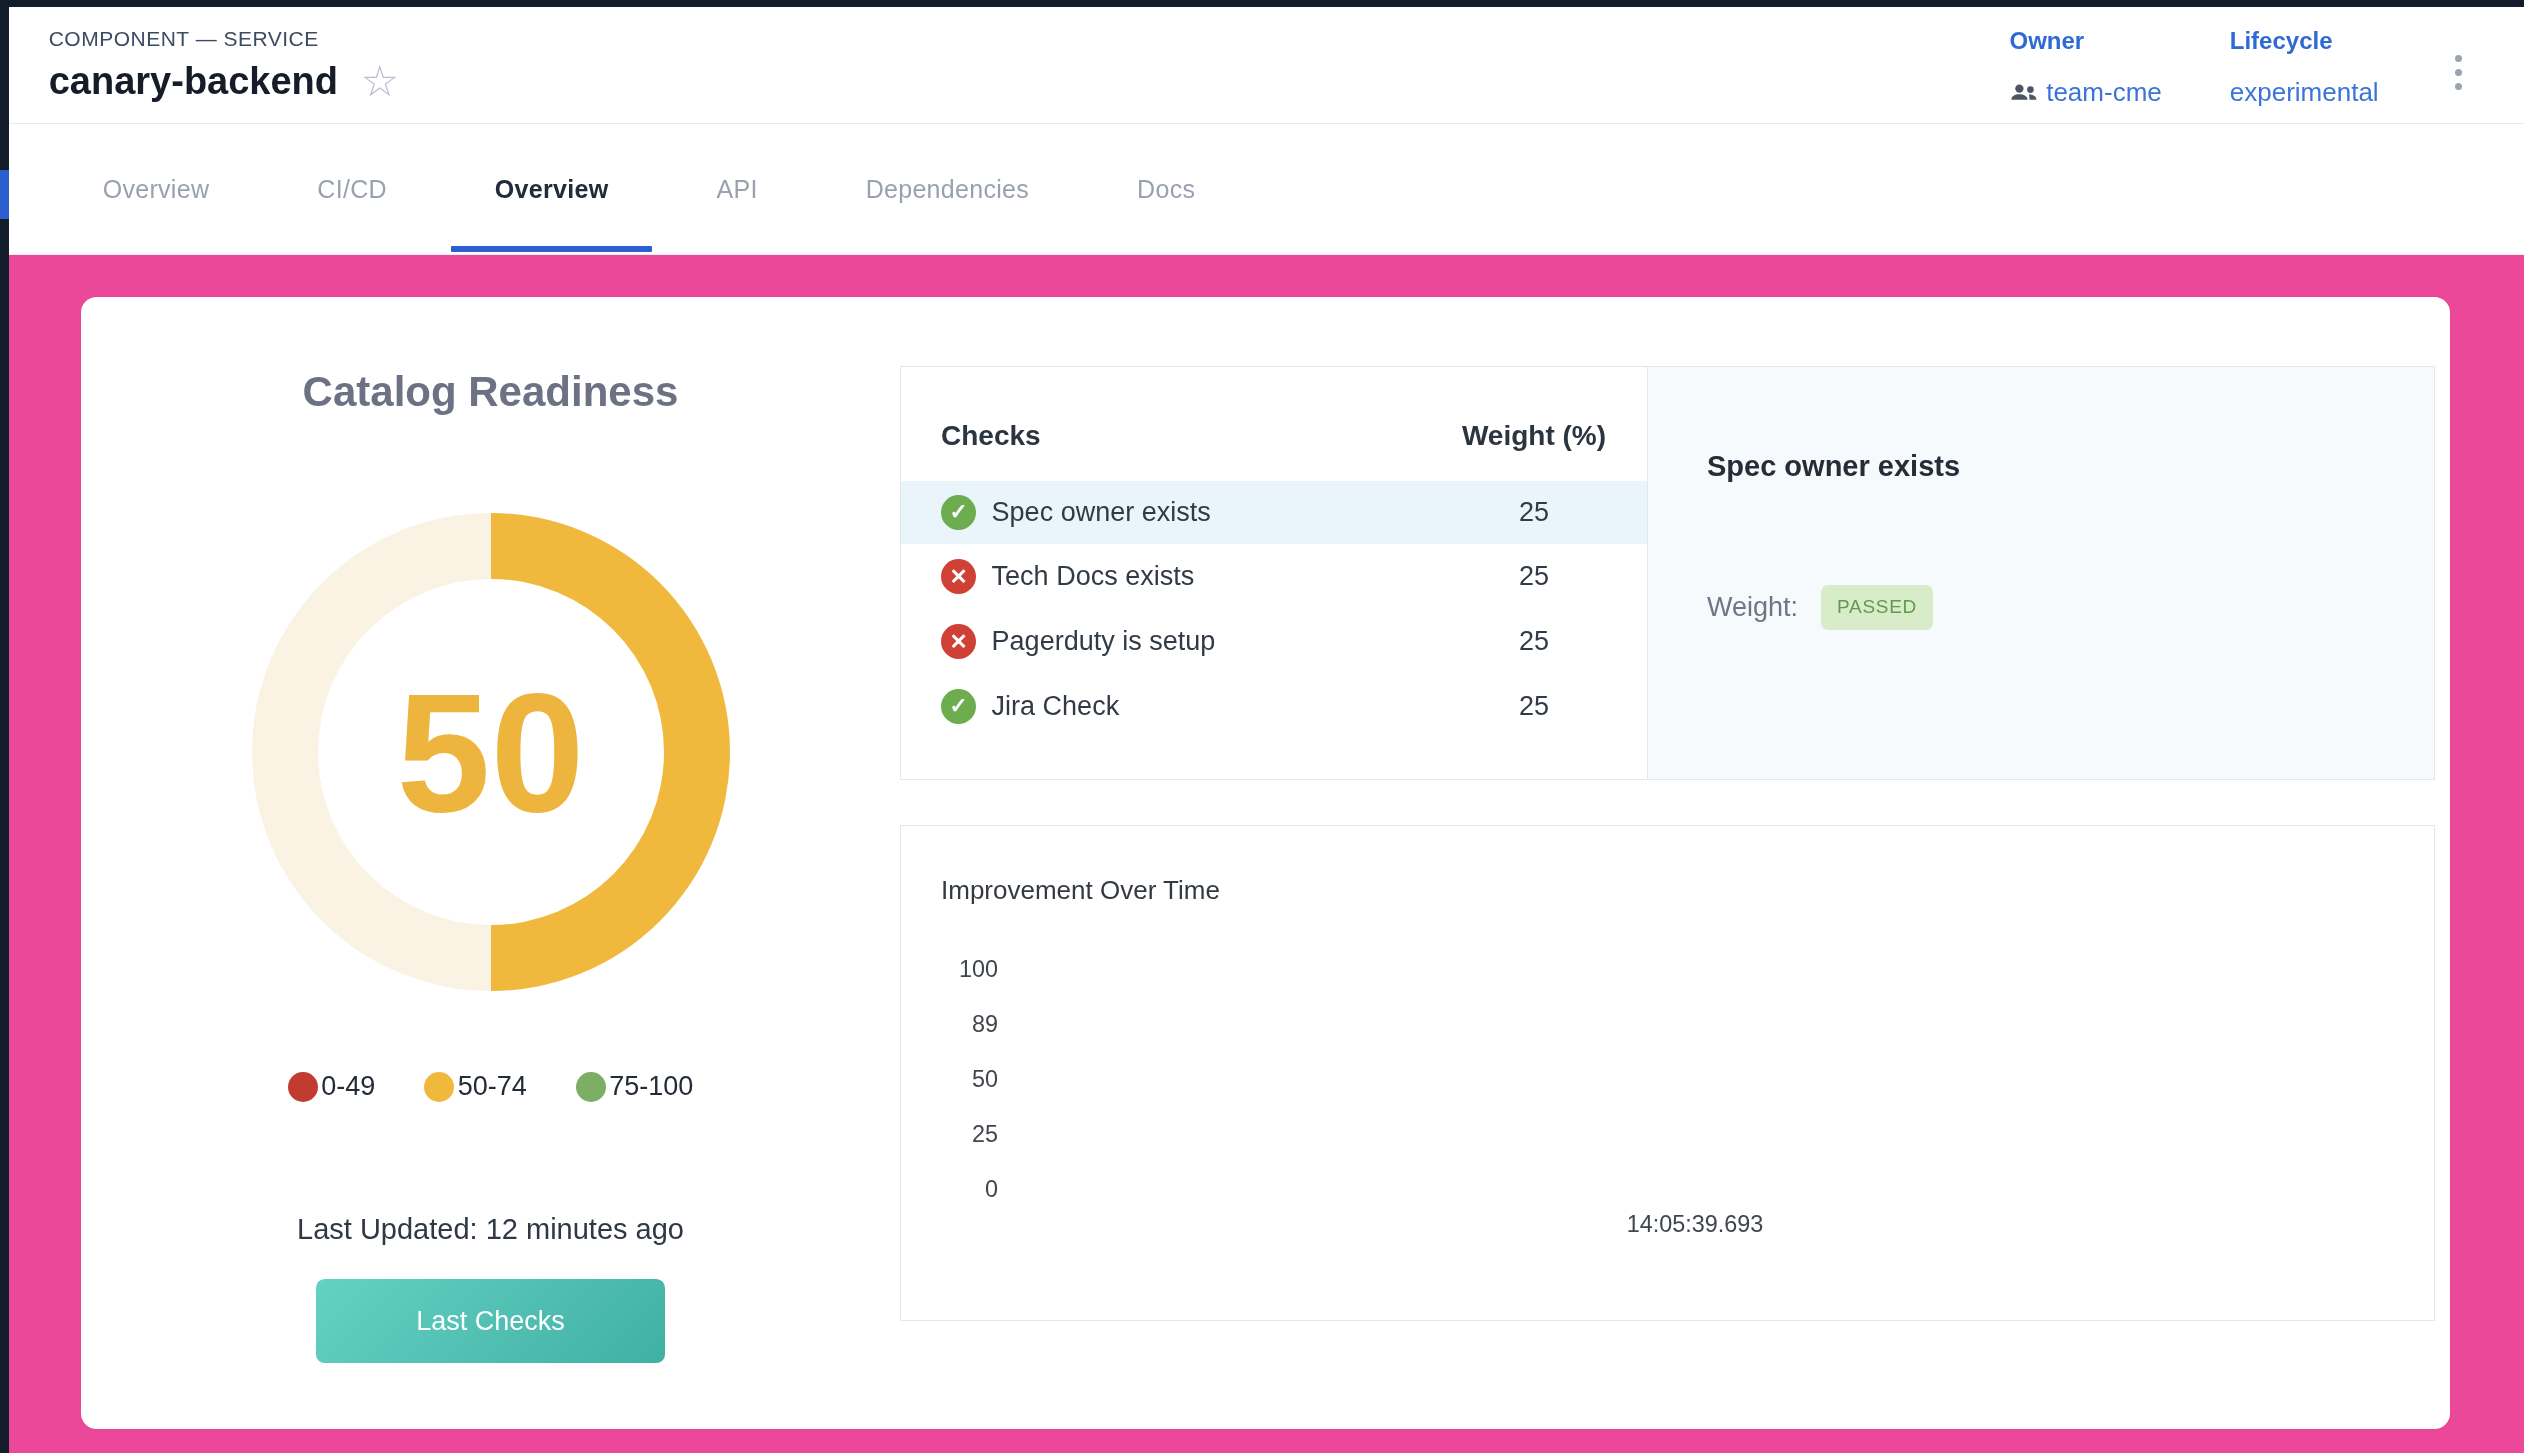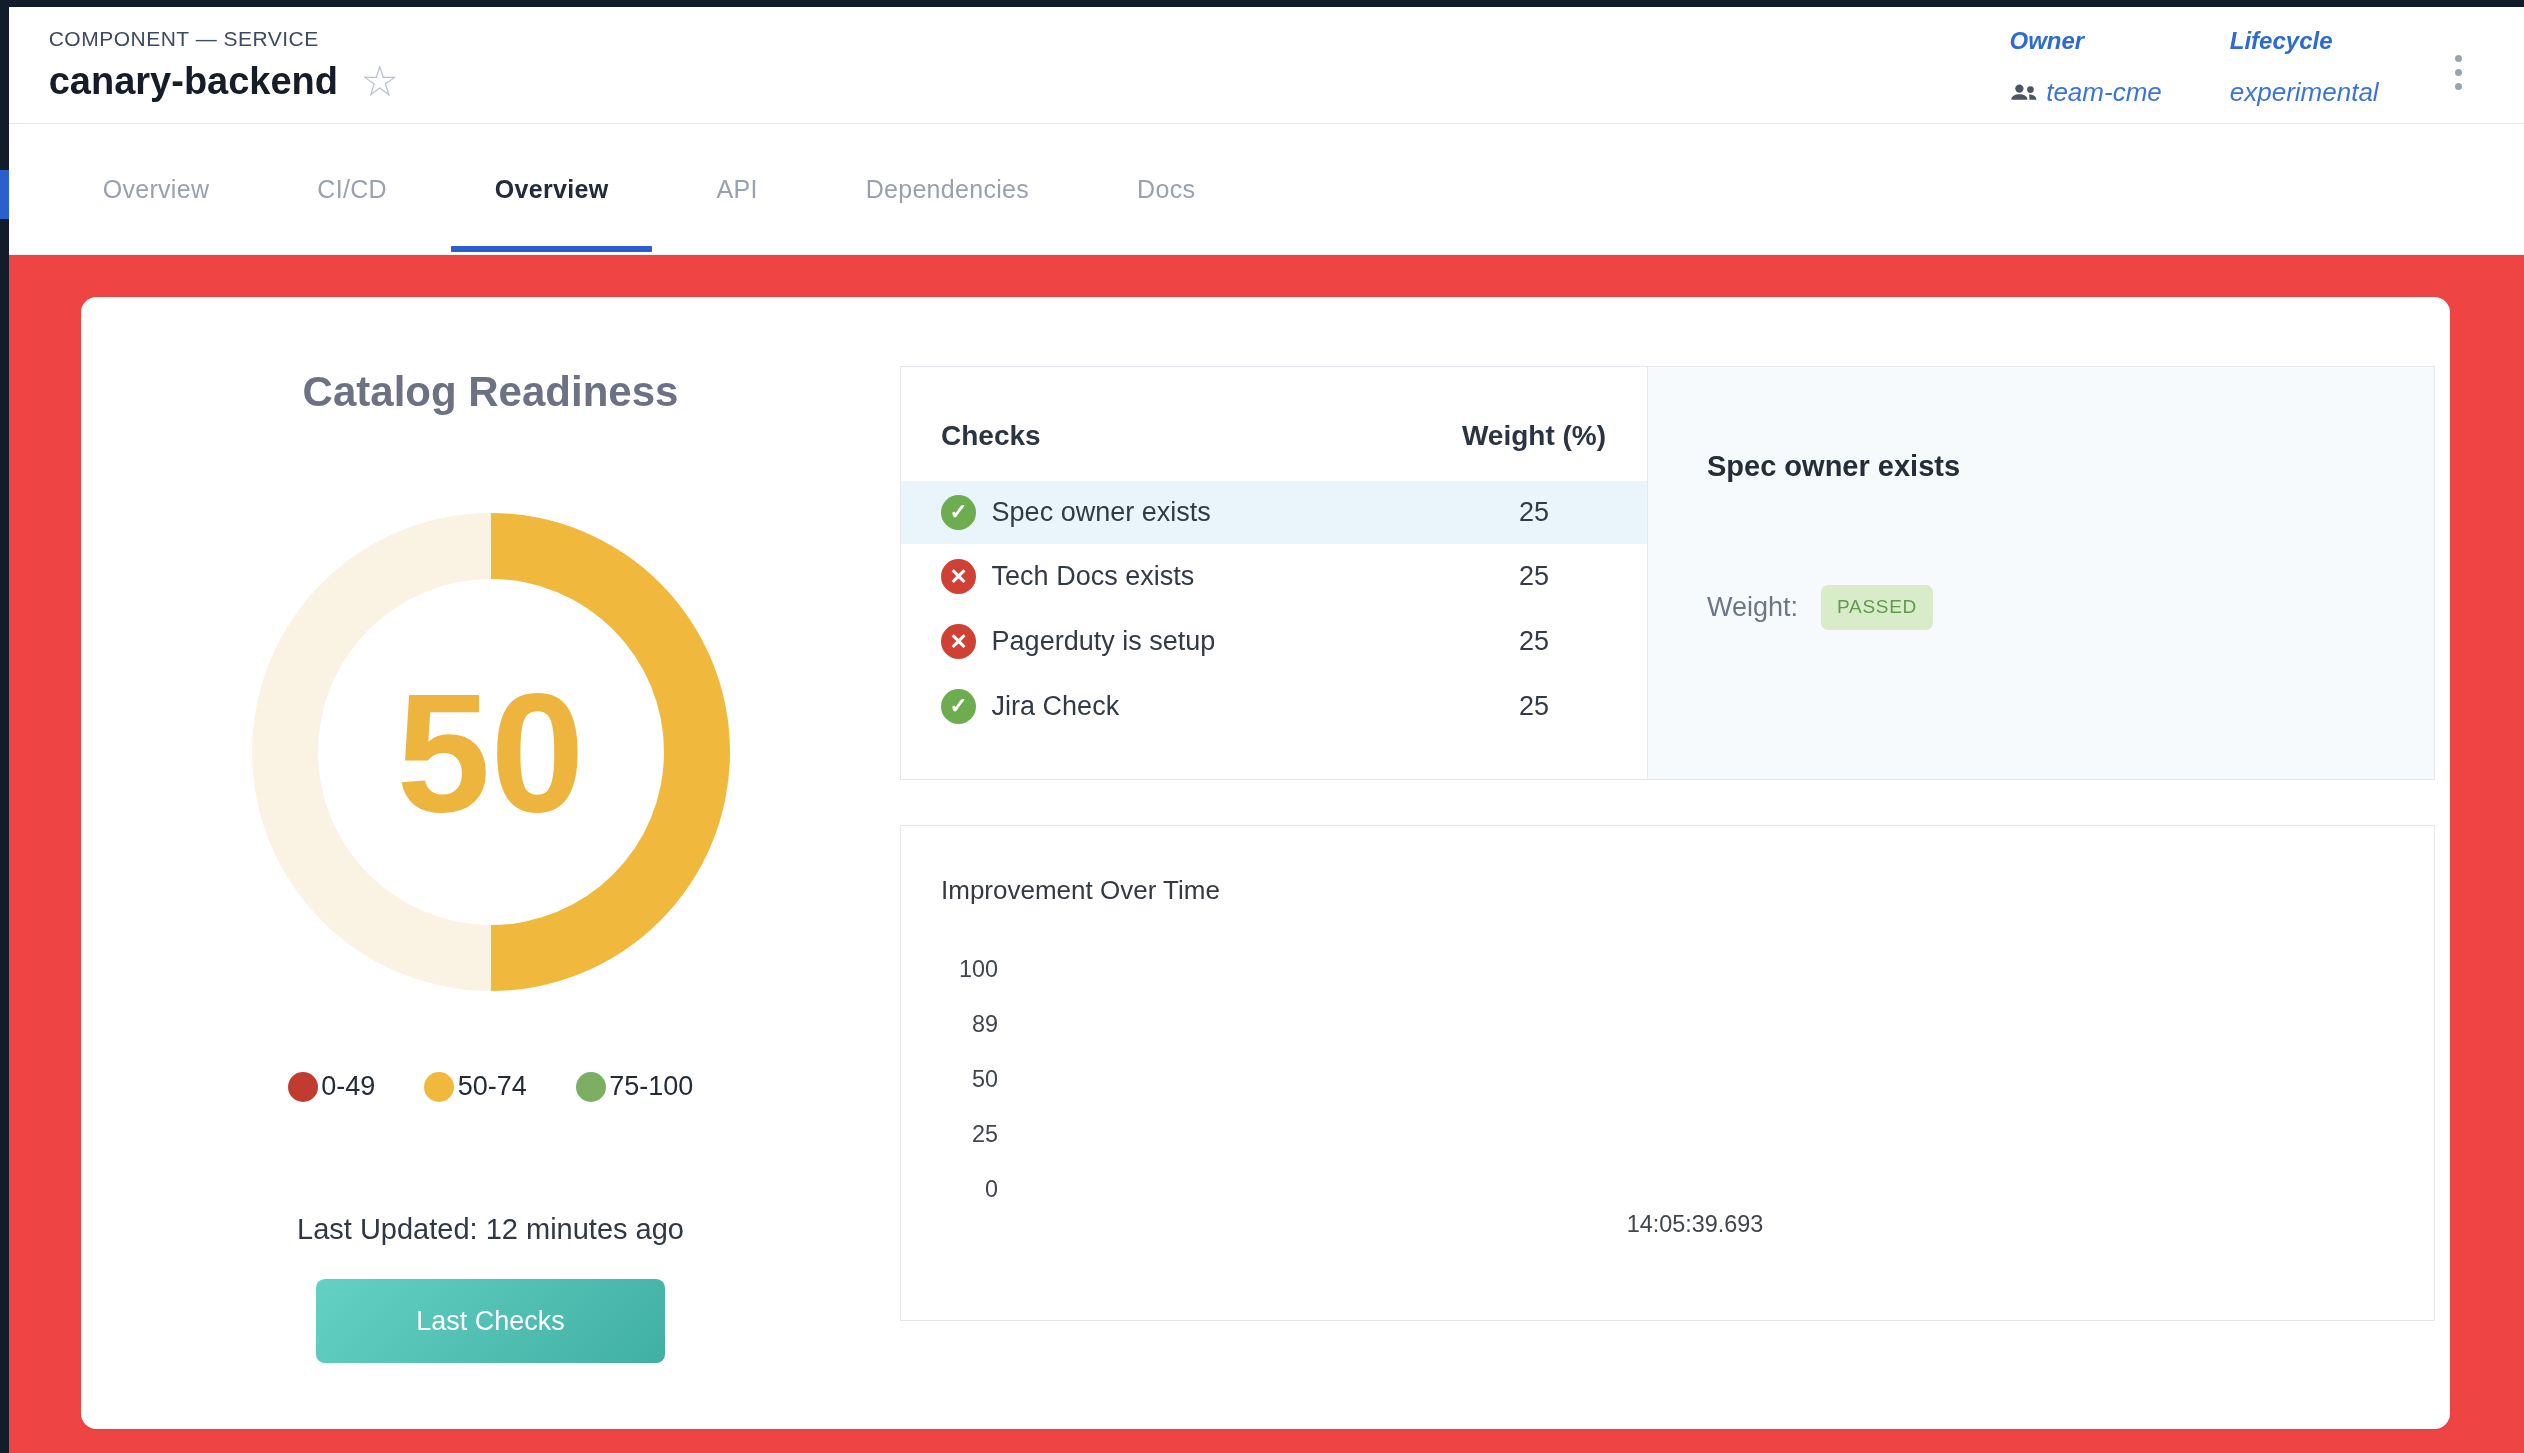--- a/index.html
+++ b/index.html
@@ -1,34 +1,34 @@
 <!DOCTYPE html>
 <html style="font-size:14px"><head>
 <meta charset="utf-8">
 <style>
   html,body{margin:0;padding:0;}
   body{font-family:"Liberation Sans", sans-serif; background:#f3f5fa;}
-  #app{position:relative; width:2525px; height:1454px; background:#ef4444; overflow:hidden;}
+  #app{position:relative; width:2525px; height:1454px; background:#ec4899; overflow:hidden;}
 
   
   .frame-top{position:absolute; top:0; left:0; width:100%; height:7px; background:#131c2a; z-index:60;}
   .frame-left{position:absolute; top:0; left:0; width:8.7px; height:100%; background:#131c2a; z-index:60;}
   .frame-left .nav-active{position:absolute; top:170px; left:0; width:8.7px; height:49px; background:#2b5ecf;}
 
   
   .header{margin-left:8.7px; background:#fff; height:116px; padding:0 54px 0 40px;
           display:flex; align-items:center; justify-content:space-between;
           border-bottom:0.9px solid #e5e8ee; position:relative; top:7px;}
   .header-left{display:flex; flex-direction:column; gap:8.7px;}
   .breadcrumb{font-size:21px; color:#3d4a63; letter-spacing:0.5px; font-weight:500;}
   .title-row{display:flex; align-items:center; gap:22.5px;}
   .entity-title{font-size:38px; font-weight:700; color:#161d29;}
   .star{font-size:43px; color:#b9bfd2; line-height:1; cursor:pointer;}
   .header-right{display:flex; align-items:flex-start; gap:68px; padding-top:5.2px;}
-  .meta-block{display:flex; flex-direction:column; gap:22px;font-style:italic;}
+  .meta-block{display:flex; flex-direction:column; gap:22px;}
   .meta-label{font-size:24px; font-weight:700; color:#2d6ad4;}
   .meta-value{font-size:26px; color:#3b74d9; display:flex; align-items:center; gap:8.7px;}
   .people-icon svg{fill:#4b5563; display:block;}
   .kebab{display:flex; flex-direction:column; gap:7px; padding:12px 8.7px; cursor:pointer; margin-top:15.6px;}
   .kebab i{width:7px; height:7px; border-radius:50%; background:#9aa3b0; display:block;}
 
   
   .tabs{margin-left:8.7px; background:#fff; height:130px; padding-left:40px;
         display:flex; align-items:stretch; position:relative; top:7px;
         border-bottom:0.9px solid #edeff3;}

